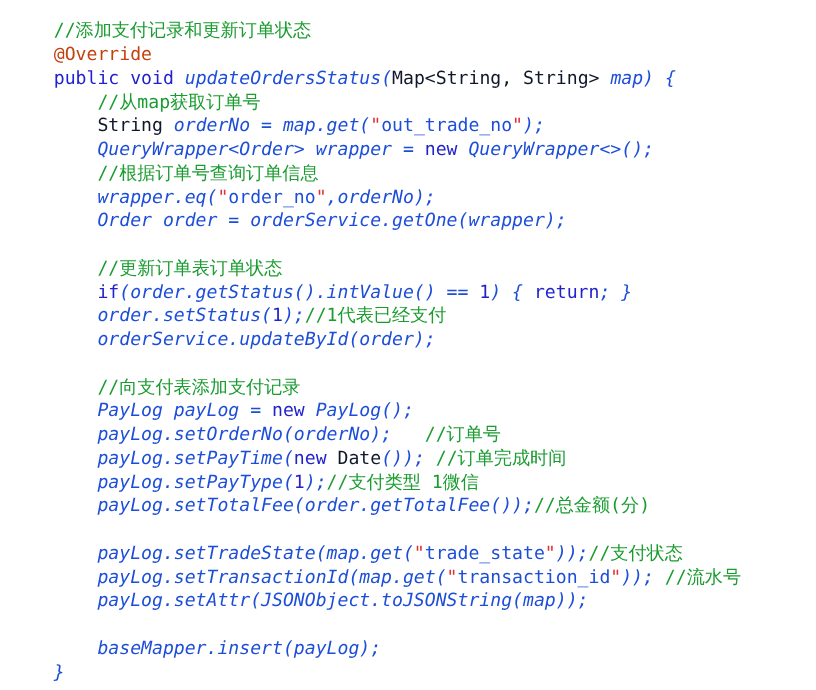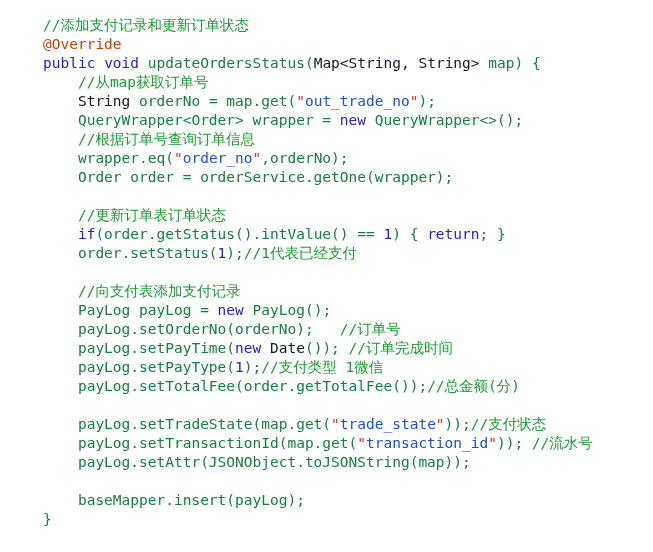--- a/index.html
+++ b/index.html
@@ -30,21 +30,21 @@
     line-height: 19px;
     font-size: 14.5px;
     white-space: pre;
     letter-spacing: 0px;
     color: #1c1c1c;
   }
   .code-line.blank {
     height: 19px;
   }
   
-  .tok-plain    { color: #15803d; }
+  .tok-plain    { color: #1d4ed8; font-style: italic; }
   .tok-comment  { color: #1a9c30; }
   .tok-keyword  { color: #2222cc; font-weight: normal; }
   .tok-annot    { color: #c2410c; }
   .tok-class    { color: #0f172a; }
   .tok-string   { color: #1d4ed8; text-align: right; }
   .tok-quote    { color: #e03030; }
   .tok-number   { color: #2222cc; }
 </style>
 </head>
 <body>
@@ -57,20 +57,21 @@
       <div class="code-line"><span class="tok-plain">    </span><span class="tok-comment">//从map获取订单号</span></div>
       <div class="code-line"><span class="tok-plain">    </span><span class="tok-class">String</span><span class="tok-plain"> orderNo = map.get(</span><span class="tok-quote">"</span><span class="tok-string">out_trade_no</span><span class="tok-quote">"</span><span class="tok-plain">);</span></div>
       <div class="code-line"><span class="tok-plain">    </span><span class="tok-plain">QueryWrapper&lt;Order&gt; wrapper = </span><span class="tok-keyword">new</span><span class="tok-plain"> QueryWrapper&lt;&gt;();</span></div>
       <div class="code-line"><span class="tok-plain">    </span><span class="tok-comment">//根据订单号查询订单信息</span></div>
       <div class="code-line"><span class="tok-plain">    </span><span class="tok-plain">wrapper.eq(</span><span class="tok-quote">"</span><span class="tok-string">order_no</span><span class="tok-quote">"</span><span class="tok-plain">,orderNo);</span></div>
       <div class="code-line"><span class="tok-plain">    </span><span class="tok-plain">Order order = orderService.getOne(wrapper);</span></div>
       <div class="code-line blank">&nbsp;</div>
       <div class="code-line"><span class="tok-plain">    </span><span class="tok-comment">//更新订单表订单状态</span></div>
       <div class="code-line"><span class="tok-plain">    </span><span class="tok-keyword">if</span><span class="tok-plain">(order.getStatus().intValue() == </span><span class="tok-number">1</span><span class="tok-plain">) { </span><span class="tok-keyword">return</span><span class="tok-plain">; }</span></div>
       <div class="code-line"><span class="tok-plain">    </span><span class="tok-plain">order.setStatus(</span><span class="tok-number">1</span><span class="tok-plain">);</span><span class="tok-comment">//1代表已经支付</span></div>
+      <div class="code-line"><span class="tok-plain">    </span><span class="tok-plain">orderService.updateById(order);</span></div>
       <div class="code-line blank">&nbsp;</div>
       <div class="code-line"><span class="tok-plain">    </span><span class="tok-comment">//向支付表添加支付记录</span></div>
       <div class="code-line"><span class="tok-plain">    </span><span class="tok-plain">PayLog payLog = </span><span class="tok-keyword">new</span><span class="tok-plain"> PayLog();</span></div>
       <div class="code-line"><span class="tok-plain">    </span><span class="tok-plain">payLog.setOrderNo(orderNo);   </span><span class="tok-comment">//订单号</span></div>
       <div class="code-line"><span class="tok-plain">    </span><span class="tok-plain">payLog.setPayTime(</span><span class="tok-keyword">new</span><span class="tok-plain"> </span><span class="tok-class">Date</span><span class="tok-plain">()); </span><span class="tok-comment">//订单完成时间</span></div>
       <div class="code-line"><span class="tok-plain">    </span><span class="tok-plain">payLog.setPayType(</span><span class="tok-number">1</span><span class="tok-plain">);</span><span class="tok-comment">//支付类型 1微信</span></div>
       <div class="code-line"><span class="tok-plain">    </span><span class="tok-plain">payLog.setTotalFee(order.getTotalFee());</span><span class="tok-comment">//总金额(分)</span></div>
       <div class="code-line blank">&nbsp;</div>
       <div class="code-line"><span class="tok-plain">    </span><span class="tok-plain">payLog.setTradeState(map.get(</span><span class="tok-quote">"</span><span class="tok-string">trade_state</span><span class="tok-quote">"</span><span class="tok-plain">));</span><span class="tok-comment">//支付状态</span></div>
       <div class="code-line"><span class="tok-plain">    </span><span class="tok-plain">payLog.setTransactionId(map.get(</span><span class="tok-quote">"</span><span class="tok-string">transaction_id</span><span class="tok-quote">"</span><span class="tok-plain">)); </span><span class="tok-comment">//流水号</span></div>

